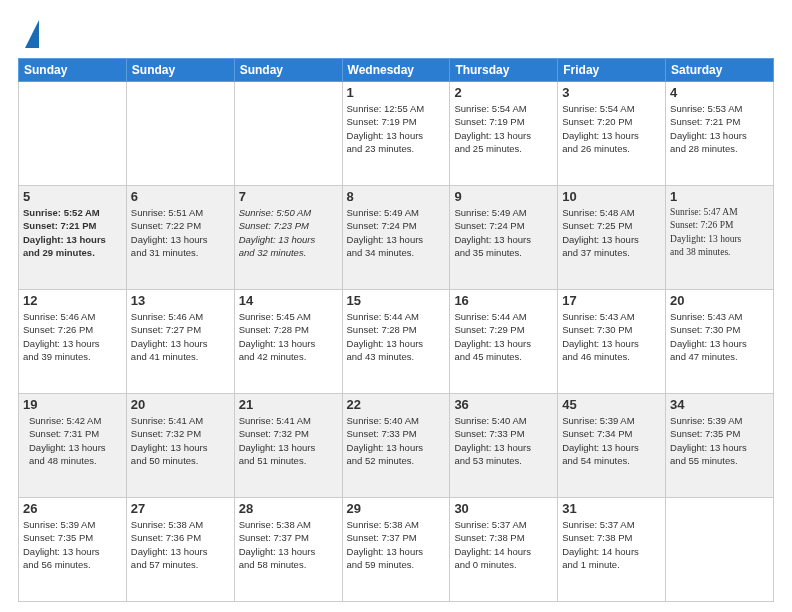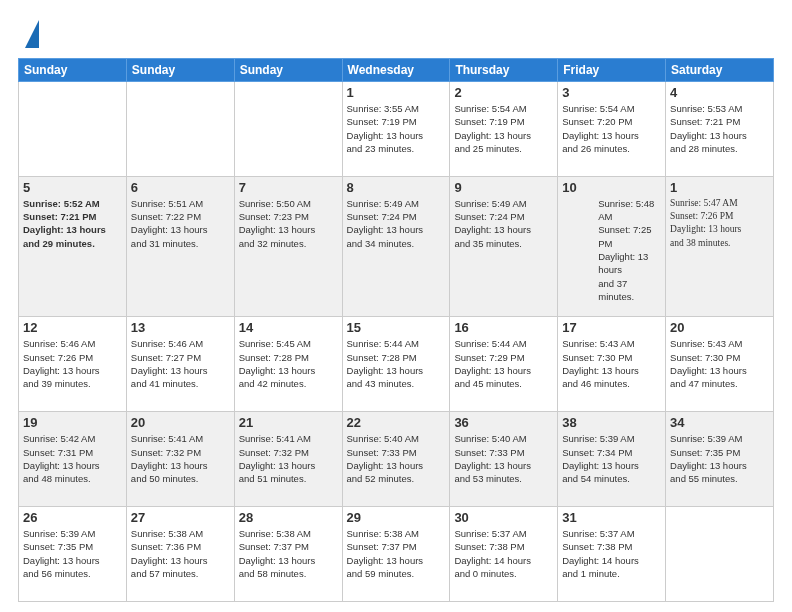--- a/index.html
+++ b/index.html
@@ -122,21 +122,21 @@
           <th>Saturday</th>
         </tr>
     </thead>
     <tbody id="calendar-body">
     <tr class="row-white">
           <td></td>
           <td></td>
           <td></td>
           <td>
             <span class="cell-date">1</span>
-            <div class="cell-info" style="white-space: pre-line;">Sunrise: 3:55 AM
+            <div class="cell-info" style="white-space: pre-line;">Sunrise: 12:55 AM
 Sunset: 7:19 PM
 Daylight: 13 hours
 and 23 minutes.</div>
           </td>
           <td>
             <span class="cell-date">2</span>
             <div class="cell-info" style="white-space: pre-line;">Sunrise: 5:54 AM
 Sunset: 7:19 PM
 Daylight: 13 hours
 and 25 minutes.</div>
@@ -166,42 +166,42 @@
           </td>
           <td>
             <span class="cell-date">6</span>
             <div class="cell-info" style="white-space: pre-line;">Sunrise: 5:51 AM
 Sunset: 7:22 PM
 Daylight: 13 hours
 and 31 minutes.</div>
           </td>
           <td>
             <span class="cell-date">7</span>
-            <div class="cell-info" style="white-space: pre-line;">Sunrise: 5:50 AM
+            <div class="cell-info" style="white-space: pre-line; font-style: italic;">Sunrise: 5:50 AM
 Sunset: 7:23 PM
 Daylight: 13 hours
 and 32 minutes.</div>
           </td>
           <td>
             <span class="cell-date">8</span>
             <div class="cell-info" style="white-space: pre-line;">Sunrise: 5:49 AM
 Sunset: 7:24 PM
 Daylight: 13 hours
 and 34 minutes.</div>
           </td>
           <td>
             <span class="cell-date">9</span>
             <div class="cell-info" style="white-space: pre-line;">Sunrise: 5:49 AM
 Sunset: 7:24 PM
 Daylight: 13 hours
 and 35 minutes.</div>
           </td>
           <td>
             <span class="cell-date">10</span>
-            <div class="cell-info" style="white-space: pre-line; margin-left: 36px;">Sunrise: 5:48 AM
+            <div class="cell-info" style="white-space: pre-line;">Sunrise: 5:48 AM
 Sunset: 7:25 PM
 Daylight: 13 hours
 and 37 minutes.</div>
           </td>
           <td>
             <span class="cell-date">1</span>
             <div class="cell-info" style="white-space: pre-line; font-family: Liberation Serif, serif;">Sunrise: 5:47 AM
 Sunset: 7:26 PM
 Daylight: 13 hours
 and 38 minutes.</div>
@@ -254,21 +254,21 @@
             <span class="cell-date">20</span>
             <div class="cell-info" style="white-space: pre-line;">Sunrise: 5:43 AM
 Sunset: 7:30 PM
 Daylight: 13 hours
 and 47 minutes.</div>
           </td>
         </tr>
         <tr class="row-shaded">
           <td>
             <span class="cell-date">19</span>
-            <div class="cell-info" style="white-space: pre-line;">Sunrise: 5:42 AM
+            <div class="cell-info" style="white-space: pre-line; margin-left: 6px;">Sunrise: 5:42 AM
 Sunset: 7:31 PM
 Daylight: 13 hours
 and 48 minutes.</div>
           </td>
           <td>
             <span class="cell-date">20</span>
             <div class="cell-info" style="white-space: pre-line;">Sunrise: 5:41 AM
 Sunset: 7:32 PM
 Daylight: 13 hours
 and 50 minutes.</div>
@@ -288,21 +288,21 @@
 and 52 minutes.</div>
           </td>
           <td>
             <span class="cell-date">36</span>
             <div class="cell-info" style="white-space: pre-line;">Sunrise: 5:40 AM
 Sunset: 7:33 PM
 Daylight: 13 hours
 and 53 minutes.</div>
           </td>
           <td>
-            <span class="cell-date">38</span>
+            <span class="cell-date">45</span>
             <div class="cell-info" style="white-space: pre-line;">Sunrise: 5:39 AM
 Sunset: 7:34 PM
 Daylight: 13 hours
 and 54 minutes.</div>
           </td>
           <td>
             <span class="cell-date">34</span>
             <div class="cell-info" style="white-space: pre-line;">Sunrise: 5:39 AM
 Sunset: 7:35 PM
 Daylight: 13 hours

